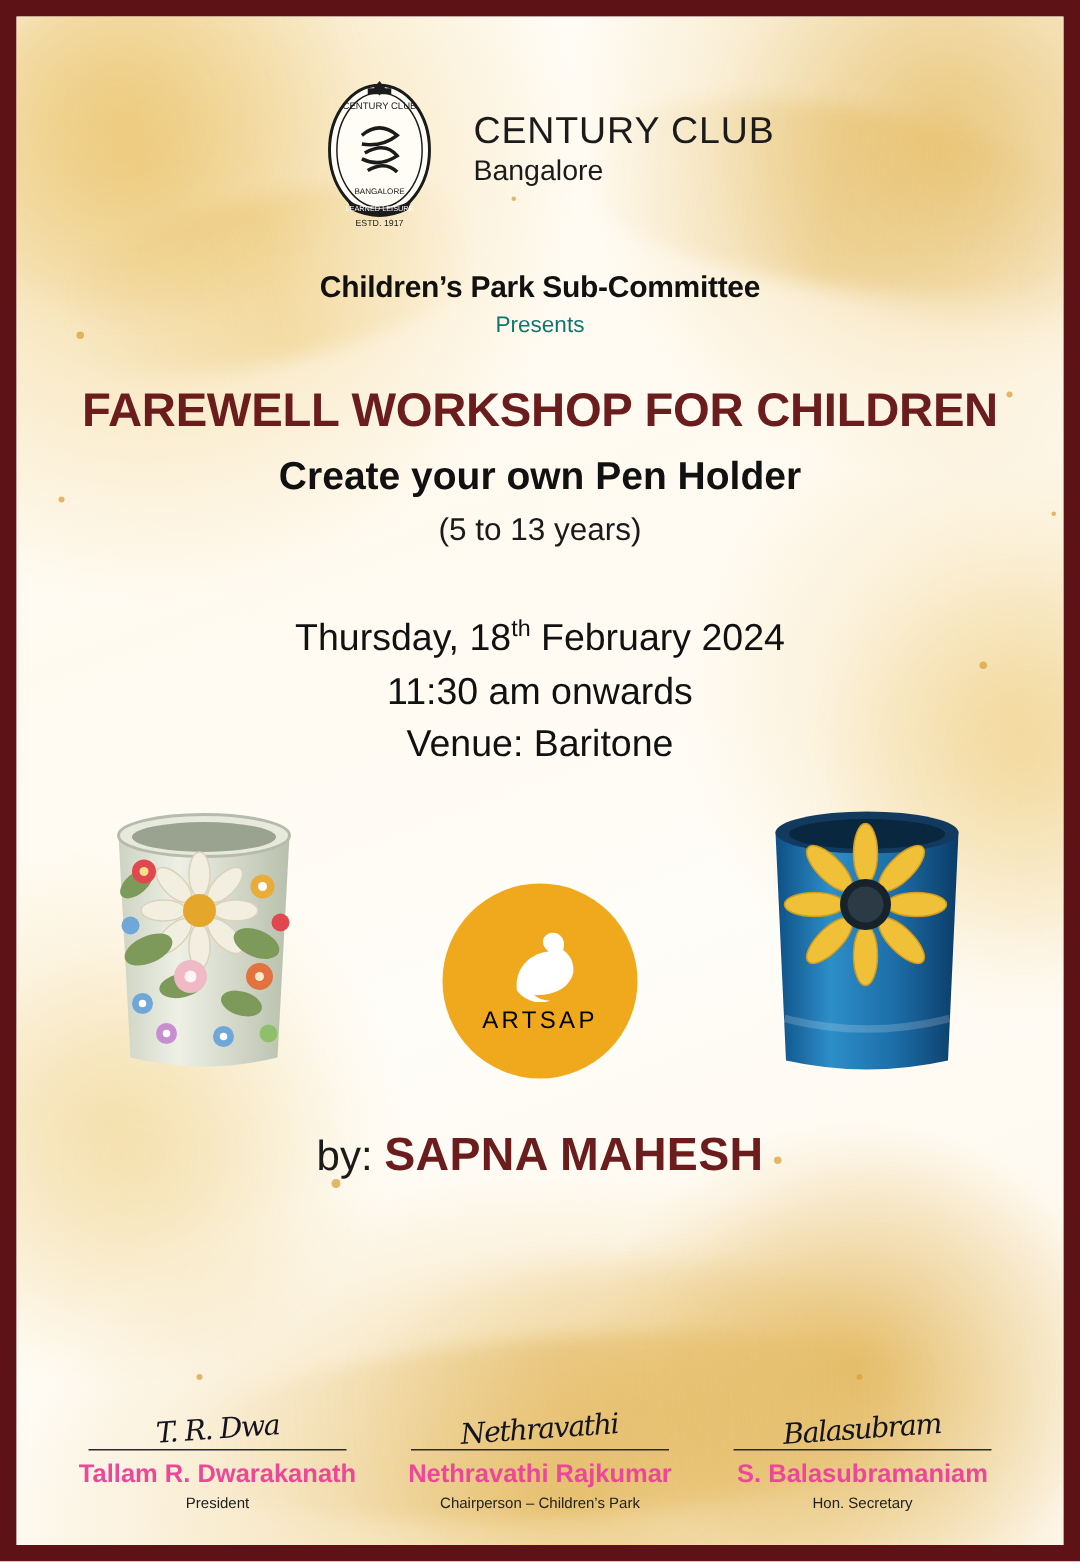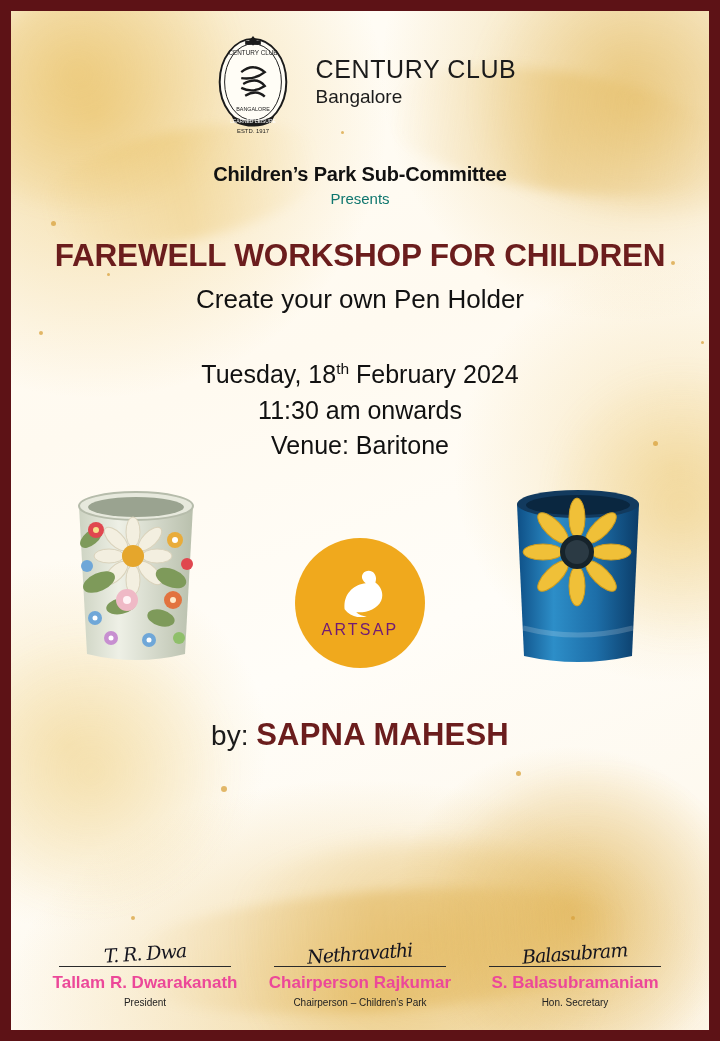--- a/index.html
+++ b/index.html
@@ -58,21 +58,21 @@
   .s3 { left: 120px; top: 880px; width: 500px; height: 120px; background: linear-gradient(90deg, rgba(214,158,44,0.0), rgba(214,158,44,0.8), rgba(214,158,44,0.0)); transform: rotate(-4deg);}
   .speck { position:absolute; border-radius:50%; background:#d8a23c; opacity:.75; }
 
   
   .content {
     position: relative;
     z-index: 5;
     width: 100%;
     height: 100%;
     box-sizing: border-box;
-    padding: 10px 20px 0 20px;
+    padding: 28px 20px 0 20px;
     text-align: center;
   }
   
   .club-header {
     display: flex;
     align-items: center;
     justify-content: center;
     gap: 14px;
     margin-top: 6px;
   }
@@ -109,21 +109,21 @@
   .title {
     margin-top: 30px;
     font-size: 31.5px;
     font-weight: bold;
     color: #6b1d1d;
     letter-spacing: -0.2px;
   }
   .subtitle {
     margin-top: 10px;
     font-size: 26px;
-    font-weight: normal;
+    font-weight: bold;
     color: #111;
   }
   .agerange {
     margin-top: 9px;
     font-size: 21px;
     color: #1a1a1a;
   }
   .when {
     margin-top: 42px;
     font-size: 25px;
@@ -150,30 +150,30 @@
     transform: translateX(-50%);
     top: 60px;
     width: 130px;
     height: 130px;
     border-radius: 50%;
     background: #f0a91d;
     display: flex;
     flex-direction: column;
     align-items: center;
     justify-content: center;
-    color: #701a75;
+    color: #000000;
   }
   .artsap .swan { width: 58px; height: 50px; }
   .artsap .brand {
     font-size: 16px;
     letter-spacing: 2.2px;
     margin-top: 4px;
   }
   .byline {
-    margin-top: 34px;
+    margin-top: 18px;
     font-size: 28px;
     color: #1b1b1b;
   }
   .byline .artist {
     font-weight: bold;
     font-size: 31px;
     color: #6b1d1d;
     letter-spacing: 0.2px;
   }
   .notes {
@@ -277,24 +277,25 @@
         <div class="club-name">CENTURY CLUB</div>
         <div class="club-city">Bangalore</div>
       </div>
     </div>
 
     <div class="subcommittee">Children’s Park Sub-Committee</div>
     <div class="presents">Presents</div>
 
     <div class="title">FAREWELL WORKSHOP FOR CHILDREN</div>
     <div class="subtitle">Create your own Pen Holder</div>
+    <div class="agerange">(5 to 13 years)</div>
 
     <div class="when">
       <div>
-        <span>Tuesday, 18</span><sup>th</sup><span> February 2024</span>
+        <span>Thursday, 18</span><sup>th</sup><span> February 2024</span>
       </div>
       <div>11:30 am onwards</div>
       <div>Venue: Baritone</div>
     </div>
 
     <div class="band">
 
       <div class="cup cup-left">
         <svg width="150" height="190" viewBox="0 0 150 190" aria-hidden="true">
           <defs>
@@ -406,21 +407,21 @@
         </div>
       <div class="rule"></div>
       <div class="name">Tallam R. Dwarakanath</div>
       <div class="role">President</div>
     </div>
     <div class="sig">
       <div class="mark">
           <span class="scribble">Nethravathi</span>
         </div>
       <div class="rule"></div>
-      <div class="name">Chairperson Rajkumar</div>
+      <div class="name">Nethravathi Rajkumar</div>
       <div class="role">Chairperson – Children’s Park</div>
     </div>
     <div class="sig">
       <div class="mark">
           <span class="scribble">Balasubram</span>
         </div>
       <div class="rule"></div>
       <div class="name">S. Balasubramaniam</div>
       <div class="role">Hon. Secretary</div>
     </div>

